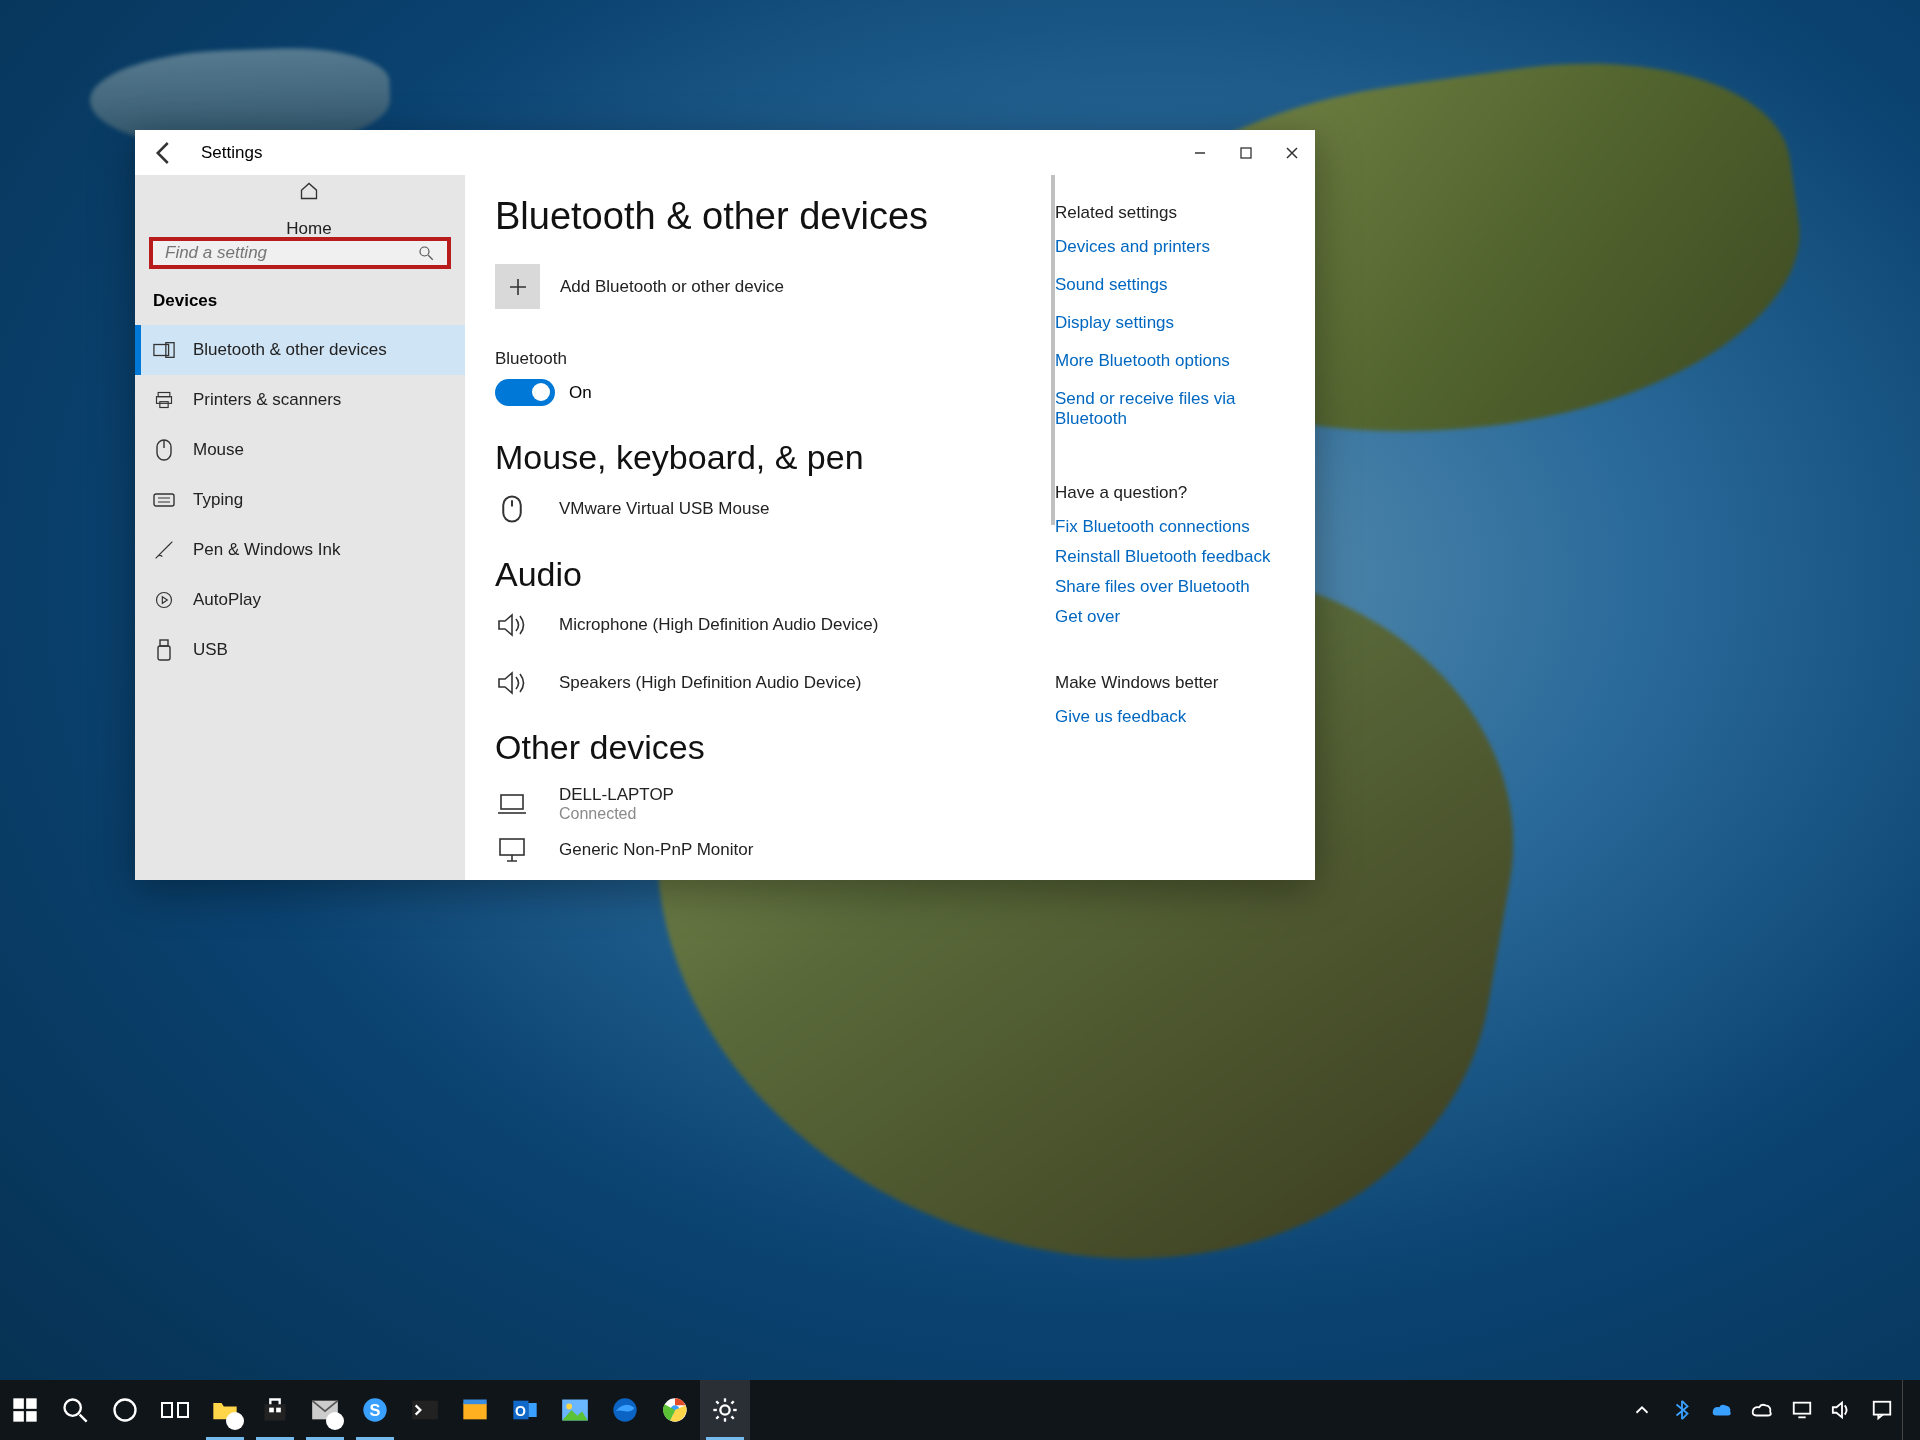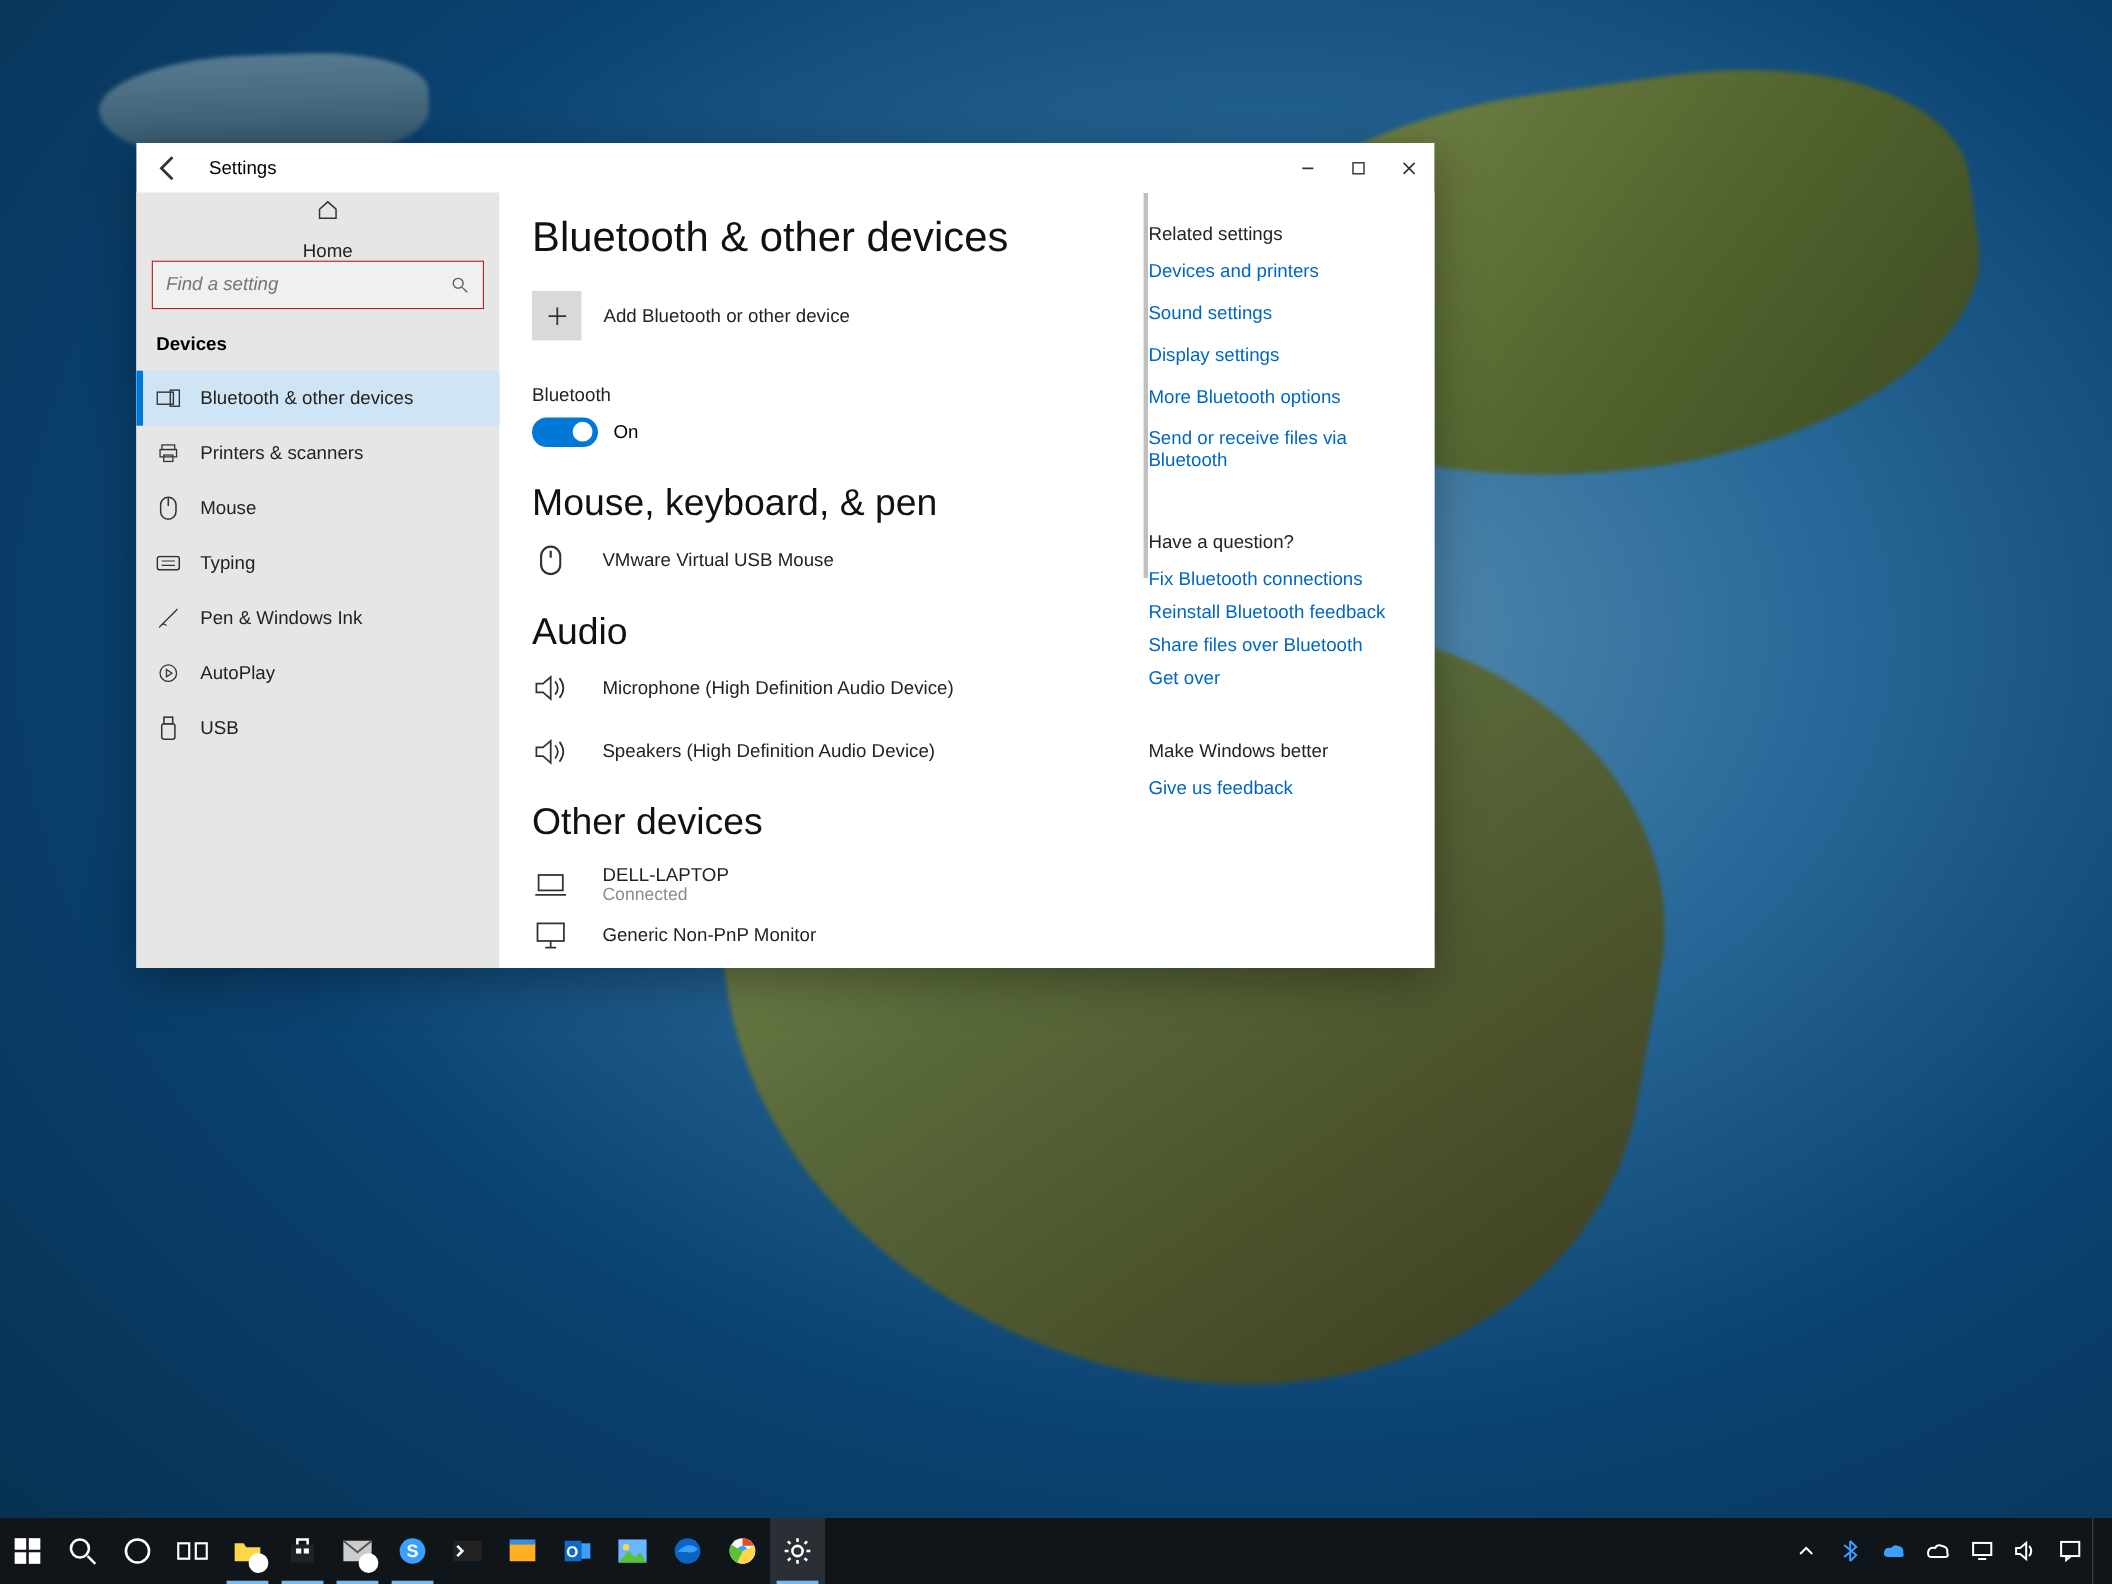--- a/index.html
+++ b/index.html
@@ -10,39 +10,39 @@
     position: relative;
   }
   
   .wall-shape { position:absolute; border-radius: 50% 40% 50% 60%; filter: blur(2px); }
   .w1 { width:700px; height:350px; left:1100px; top:80px; background:linear-gradient(135deg,#7a8a4a 0%, #50622d 60%, #3e4a22 100%); transform:rotate(-8deg); }
   .w2 { width:850px; height:700px; left:650px; top:550px; background:linear-gradient(135deg,#8a9a5a 0%, #5a6a3a 40%, #3a3a1e 100%); transform:rotate(10deg); }
   .w3 { width:300px; height:100px; left:90px; top:50px; background:linear-gradient(#6a8a9a,#3a5a6a); transform:rotate(-2deg); opacity:.8; }
 
   
   .settings-window {
-    position:absolute; left:124px; top:130px; width:1180px; height:750px;
+    position:absolute; left:135px; top:130px; width:1180px; height:750px;
     background:#fff; box-shadow:0 10px 40px rgba(0,0,0,.35);
     display:flex; flex-direction:column;
   }
   .titlebar { height:45px; display:flex; align-items:center; padding-left:14px; }
   .titlebar .back { width:30px; height:30px; display:flex; align-items:center; justify-content:center; cursor:pointer; }
   .titlebar .title { font-size:17px; margin-left:22px; color:#000; }
   .caption { margin-left:auto; display:flex; }
   .caption > div { width:46px; height:45px; display:flex; align-items:center; justify-content:center; cursor:pointer; }
   .caption svg { width:14px; height:14px; }
 
   .window-body { flex:1; display:flex; min-height:0; }
   .sidebar { width:330px; background:#e6e6e6; display:flex; flex-direction:column; padding-top:6px; position:relative; }
   .side-row { display:flex; align-items:center; height:50px; padding-left:18px; font-size:17px; color:#222; cursor:pointer; gap:18px; }
   .side-row .icon { width:22px; display:flex; justify-content:center; }
   .side-row.home { margin-bottom:6px;flex-direction:column; }
   .search-wrap { padding:0 14px 10px 14px; }
   .search {
-    width:100%; height:44px; border:1px solid #b91c1c; background:#f0f0f0;
+    width:100%; height:32px; border:4px solid #b91c1c; background:#f0f0f0;
     display:flex; align-items:center; padding:0 12px; justify-content:space-between;
   }
   .search input { border:none; background:transparent; outline:none; font-size:17px; width:80%; font-style:italic; color:#555; }
   .category-header { font-weight:700; font-size:17px; padding:12px 18px 14px 18px; }
   .nav-item { display:flex; align-items:center; height:50px; padding-left:18px; font-size:17px; color:#222; cursor:pointer; gap:18px; }
   .nav-item.active { background:#cfe4f5; position:relative; }
   .nav-item.active::before { content:""; position:absolute; left:0; top:0; bottom:0; width:6px; background:#0078d7; }
   .nav-item .icon { width:22px; display:flex; justify-content:center; }
 
   .content { flex:1; background:#fff; display:flex; min-height:0; }

